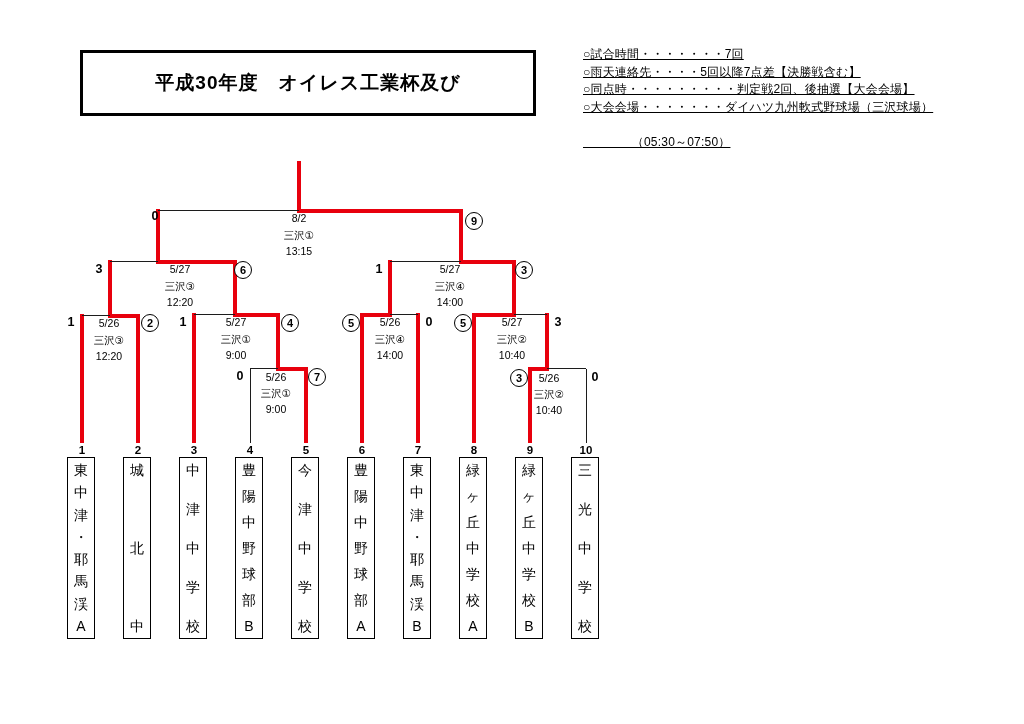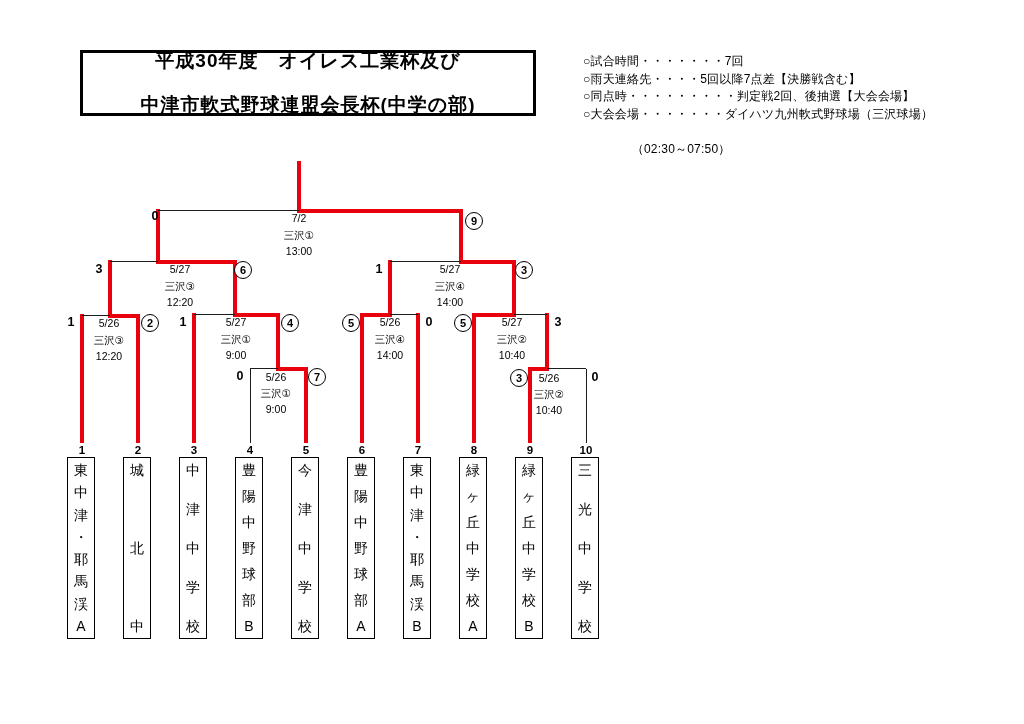--- a/index.html
+++ b/index.html
@@ -12,21 +12,21 @@
     position:absolute; left:80px; top:50px; width:450px; height:60px;
     border:3px solid #000; display:flex; flex-direction:column; justify-content:center;
     text-align:center; font-weight:bold; font-size:19px; line-height:24px; letter-spacing:1px;gap:20px;
   }
   .champion-box {
     position:absolute; left:163px; top:130px; width:266px; height:28px;
     border:2.5px solid #000; display:flex; align-items:center; justify-content:center;
     font-weight:bold; font-size:16px; letter-spacing:1px;
   }
   
-  .rules { position:absolute; left:583px; top:53px; font-size:12px; }
+  .rules { position:absolute; left:583px; top:46px; font-size:12px;text-decoration:underline; }
   .rule-line { white-space:pre; line-height:17.5px; min-height:17.5px; letter-spacing:0.2px; }
   
   .seg { position:absolute; }
   .seg.red   { background:#e8000d; }
   .seg.black { background:#1c1c1c; }
   
   .mlabel { position:absolute; transform:translateX(-50%); font-size:10.5px; white-space:nowrap; }
   .score  { position:absolute; transform:translate(-50%,-50%); font-weight:bold; font-size:12.5px; }
   .score.circ {
     width:16px; height:16px; border:1.6px solid #000; border-radius:50%;
@@ -41,31 +41,30 @@
   }
   .tbox span { display:block; line-height:1; }
 </style>
 </head>
 <body>
 
 <div class="page">
 
   <div class="title-box">
     <div>平成30年度　オイレス工業杯及び</div>
-    <div>中津市軟式野球連盟会長杯(中学の部)</div>
   </div>
 
 
   <div class="rules">
     <div class="rule-line">○試合時間・・・・・・・7回</div>
     <div class="rule-line">○雨天連絡先・・・・5回以降7点差【決勝戦含む】</div>
     <div class="rule-line">○同点時・・・・・・・・・判定戦2回、後抽選【大会会場】</div>
     <div class="rule-line">○大会会場・・・・・・・ダイハツ九州軟式野球場（三沢球場）</div>
     <div class="rule-line"></div>
-    <div class="rule-line">　　　　（02:30～07:50）</div>
+    <div class="rule-line">　　　　（05:30～07:50）</div>
   </div>
 
   <div id="lines">
       <div class="seg red" style="left: 80px; top: 314px; width: 4px; height: 129px; background: rgb(232, 0, 13);"></div>
       <div class="seg red" style="left: 136px; top: 314px; width: 4px; height: 129px; background: rgb(232, 0, 13);"></div>
       <div class="seg red" style="left: 192px; top: 313px; width: 4px; height: 130px; background: rgb(232, 0, 13);"></div>
       <div class="seg red" style="left: 304px; top: 367px; width: 4px; height: 76px; background: rgb(232, 0, 13);"></div>
       <div class="seg red" style="left: 360px; top: 313px; width: 4px; height: 130px; background: rgb(232, 0, 13);"></div>
       <div class="seg red" style="left: 416px; top: 313px; width: 4px; height: 130px; background: rgb(232, 0, 13);"></div>
       <div class="seg red" style="left: 472px; top: 313px; width: 4px; height: 130px; background: rgb(232, 0, 13);"></div>
@@ -95,23 +94,23 @@
       <div class="seg black" style="left: 390px; top: 314px; width: 28px; height: 1.3px;"></div>
       <div class="seg black" style="left: 514px; top: 314px; width: 33px; height: 1.3px;"></div>
       <div class="seg black" style="left: 250px; top: 368px; width: 28px; height: 1.3px;"></div>
       <div class="seg black" style="left: 547px; top: 368px; width: 39px; height: 1.3px;"></div>
       <div class="seg black" style="left: 110px; top: 261px; width: 48px; height: 1.3px;"></div>
       <div class="seg black" style="left: 390px; top: 261px; width: 71px; height: 1.3px;"></div>
       <div class="seg black" style="left: 158px; top: 210px; width: 141px; height: 1.3px;"></div>
     </div>
 
   <div>
-    <div class="mlabel" style="left:299px;top:212px">7/2</div>
+    <div class="mlabel" style="left:299px;top:212px">8/2</div>
     <div class="mlabel" style="left:299px;top:229px">三沢①</div>
-    <div class="mlabel" style="left:299px;top:245px">13:00</div>
+    <div class="mlabel" style="left:299px;top:245px">13:15</div>
     <div class="score" style="left:155px;top:216px">0</div>
     <div class="score circ" style="left:474px;top:221px">9</div>
   </div>
 
   <div>
     <div class="mlabel" style="left:180px;top:263px">5/27</div>
     <div class="mlabel" style="left:180px;top:280px">三沢③</div>
     <div class="mlabel" style="left:180px;top:296px">12:20</div>
     <div class="score" style="left:99px;top:269px">3</div>
     <div class="score circ" style="left:243px;top:270px">6</div>

